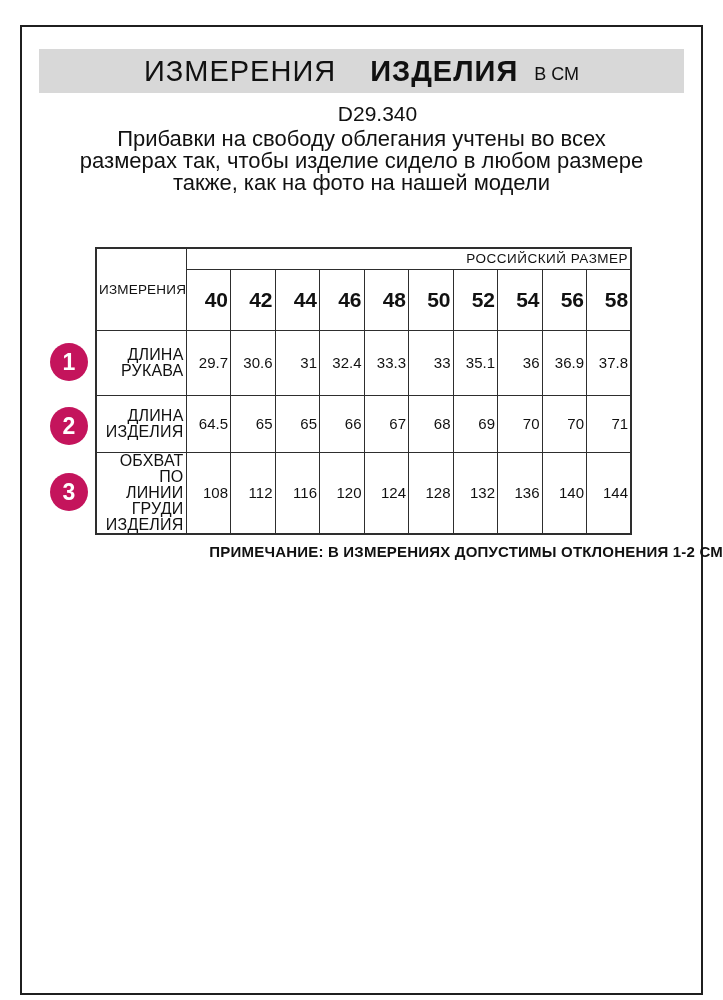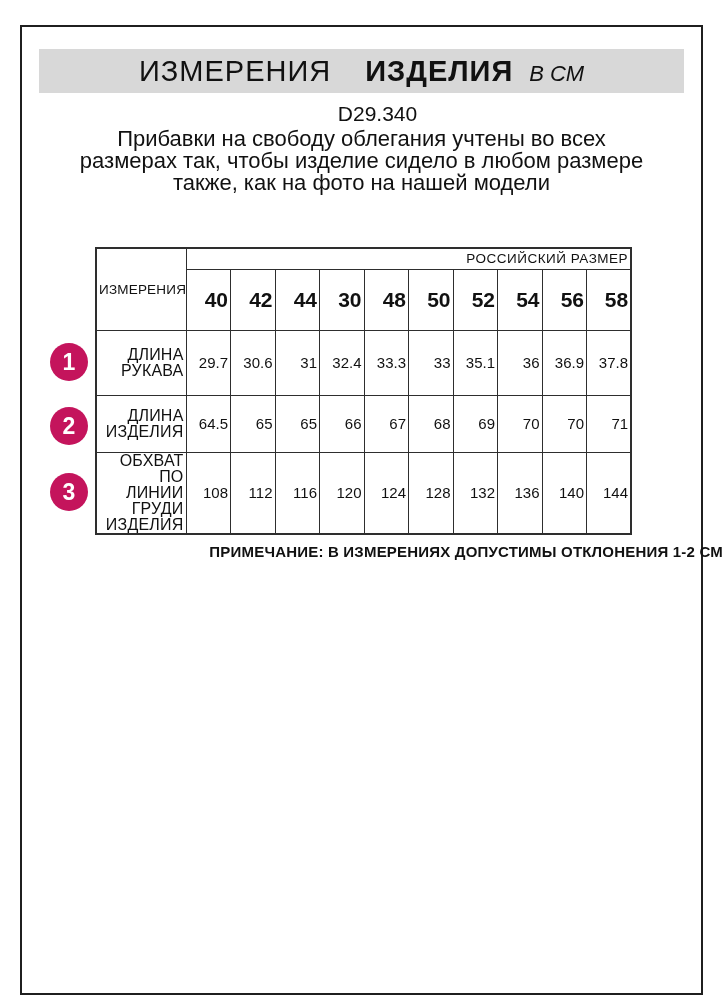--- a/index.html
+++ b/index.html
@@ -32,26 +32,25 @@
     font-weight: 400;
     letter-spacing: 1px;
   }
   .title-band .t2 {
     font-size: 29px;
     font-weight: 700;
     letter-spacing: 1px;
     margin-left: 34px;
   }
   .title-band .t3 {
-    font-size: 22px;
+    font-size: 18px;
     font-weight: 400;
     margin-left: 16px;
     position: relative;
     top: 3px;
-    font-style: italic;
   }
   .article {
     position: absolute;
     left: 16px; top: 102px;
     width: 100%;
     text-align: center;
     font-size: 21px;
     font-weight: 400;
   }
   .description {
@@ -160,21 +159,21 @@
   </colgroup>
   <tbody>
     <tr>
       <td class="corner" rowspan="2">ИЗМЕРЕНИЯ</td>
       <td class="group-header" colspan="10">РОССИЙСКИЙ РАЗМЕР</td>
     </tr>
     <tr>
       <td class="size-head">40</td>
       <td class="size-head">42</td>
       <td class="size-head">44</td>
-      <td class="size-head">30</td>
+      <td class="size-head">46</td>
       <td class="size-head">48</td>
       <td class="size-head">50</td>
       <td class="size-head">52</td>
       <td class="size-head">54</td>
       <td class="size-head">56</td>
       <td class="size-head">58</td>
     </tr>
     <tr class="r1">
       <td class="row-label">ДЛИНА РУКАВА</td>
       <td class="val">29.7</td>

